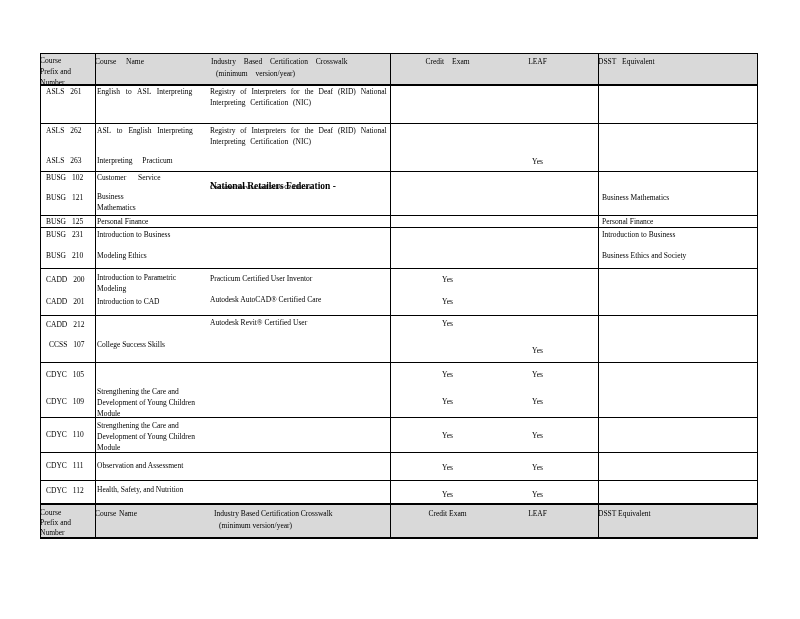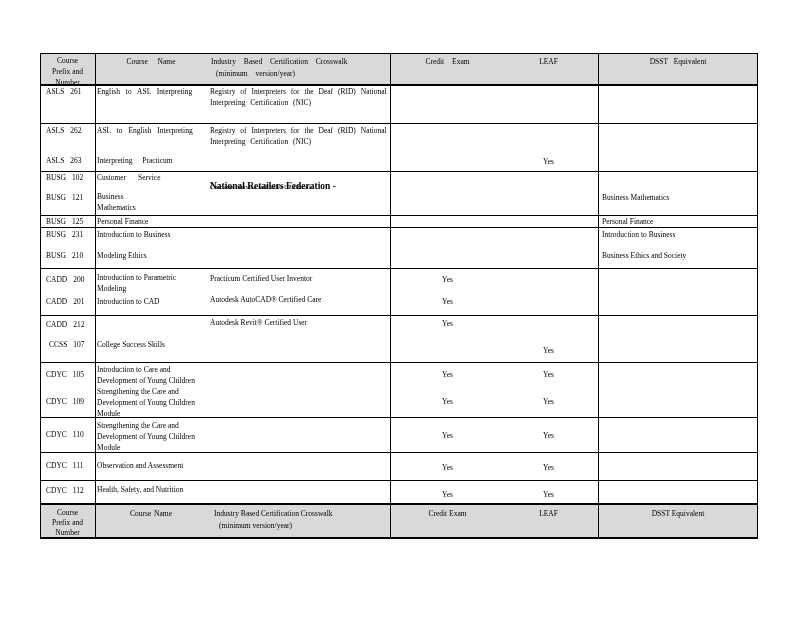--- a/index.html
+++ b/index.html
@@ -7,23 +7,23 @@
         font-family:"Liberation Serif","DejaVu Serif",serif;color:#000;}
   .band{position:absolute;left:40px;width:718px;background:#d9d9d9;}
   .hline{position:absolute;left:40px;width:718px;height:1px;background:#000;}
   .hline.thick{height:2px;}
   .vline{position:absolute;top:53px;height:486px;width:1px;background:#000;}
   .cell{position:absolute;font-size:7.5px;line-height:11px;}
   .c1{left:46px;width:48px;word-spacing:4px;}
   .c2{left:97px;width:104px;}
   .c3{left:210px;width:178px;}
   .c4{left:390px;width:115px;text-align:center;}
-  .c5{left:502px;width:93px;text-align:center;}
+  .c5{left:491px;width:93px;text-align:center;}
   .c6{left:602px;width:152px;}
-  .hd{text-align:center;}
+  .hd{}
   .p1{left:40px;width:55px;}
   .nrf-title{font-weight:bold;font-size:9.5px;}
   .nrf-sub{font-size:6.5px;}
 </style>
 </head>
 <body>
 
 <div class="page">
 
   <div class="band" style="top:53px;height:31px"></div>
@@ -105,21 +105,20 @@
 
   <span class="cell c1" style="top:319px">CADD 212</span>
   <span class="cell c3" style="top:317px">Autodesk Revit® Certified User</span>
   <span class="cell c4" style="top:318px">Yes</span>
 
   <span class="cell c1" style="top:339px;left:49px">CCSS 107</span>
   <span class="cell c2" style="top:339px">College Success Skills</span>
   <span class="cell c5" style="top:345px">Yes</span>
 
   <span class="cell c1" style="top:369px">CDYC 105</span>
-  <span class="cell c2" style="top:364px">Introduction to Care and Development of Young Children</span>
   <span class="cell c4" style="top:369px">Yes</span>
   <span class="cell c5" style="top:369px">Yes</span>
 
   <span class="cell c1" style="top:396px">CDYC 109</span>
   <span class="cell c2" style="top:386px">Strengthening the Care and Development of Young Children Module</span>
   <span class="cell c4" style="top:396px">Yes</span>
   <span class="cell c5" style="top:396px">Yes</span>
 
   <span class="cell c1" style="top:429px">CDYC 110</span>
   <span class="cell c2" style="top:420px">Strengthening the Care and Development of Young Children Module</span>

